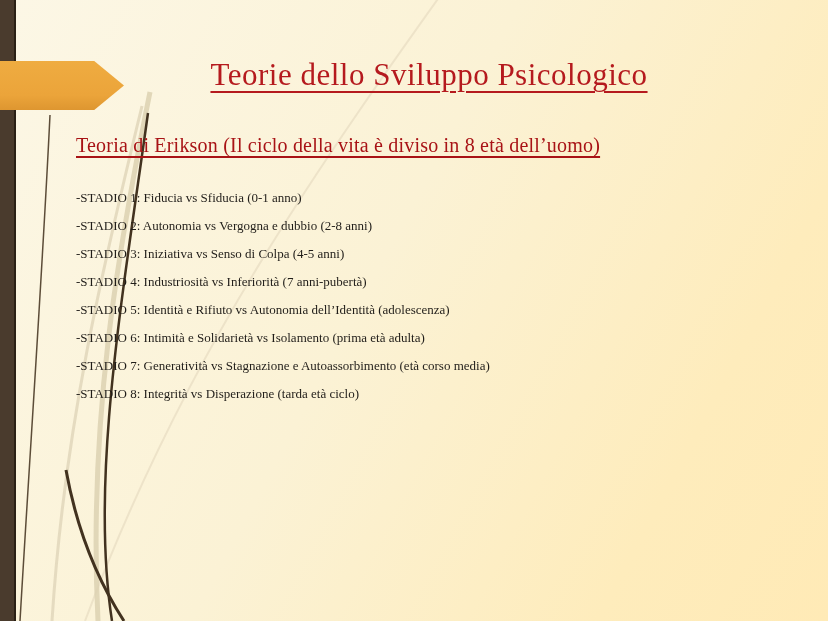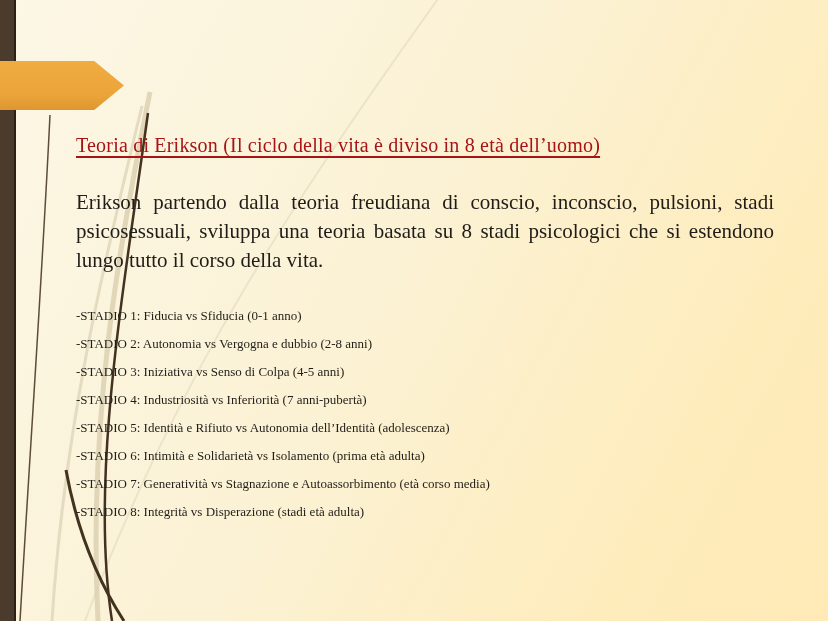--- a/index.html
+++ b/index.html
@@ -108,33 +108,33 @@
 
     <path d="M148,113 C122,300 90,480 112,621" fill="none" stroke="#42321F" stroke-width="2.5"></path>
     <path d="M50,115 C42,280 30,450 20,621" fill="none" stroke="#4A3A26" stroke-width="1.5" opacity="0.9"></path>
     <path d="M66,470 C76,525 96,578 124,621" fill="none" stroke="#42321F" stroke-width="3"></path>
   </svg>
 
   <div class="left-bar"></div>
 
   <div class="arrow"></div>
 
+  <h1 class="title">Teorie dello Sviluppo Psicologico</h1>
 
   <div class="content">
 
     <h2 class="heading">Teoria di Erikson (Il ciclo della vita è diviso in 8 età dell’uomo)</h2>
 
-    <p class="paragraph">Erikson partendo dalla teoria  freudiana di conscio, inconscio, pulsioni, stadi psicosessuali, sviluppa una teoria basata su 8 stadi psicologici che si estendono lungo tutto il corso della vita.</p>
 
     <div class="stages">
       <div class="stage">-STADIO 1: Fiducia vs Sfiducia (0-1 anno)</div>
       <div class="stage">-STADIO 2: Autonomia vs Vergogna e dubbio (2-8 anni)</div>
       <div class="stage">-STADIO 3: Iniziativa vs Senso di Colpa (4-5 anni)</div>
       <div class="stage">-STADIO 4: Industriosità vs Inferiorità (7 anni-pubertà)</div>
       <div class="stage">-STADIO 5: Identità e Rifiuto vs Autonomia dell’Identità (adolescenza)</div>
       <div class="stage">-STADIO 6: Intimità e Solidarietà vs Isolamento (prima età adulta)</div>
       <div class="stage">-STADIO 7: Generatività vs Stagnazione e Autoassorbimento (età corso media)</div>
-      <div class="stage">-STADIO 8: Integrità vs Disperazione (stadi età adulta)</div>
+      <div class="stage">-STADIO 8: Integrità vs Disperazione (tarda età ciclo)</div>
     </div>
 
   </div>
 
 </div>
 
 </body></html>

